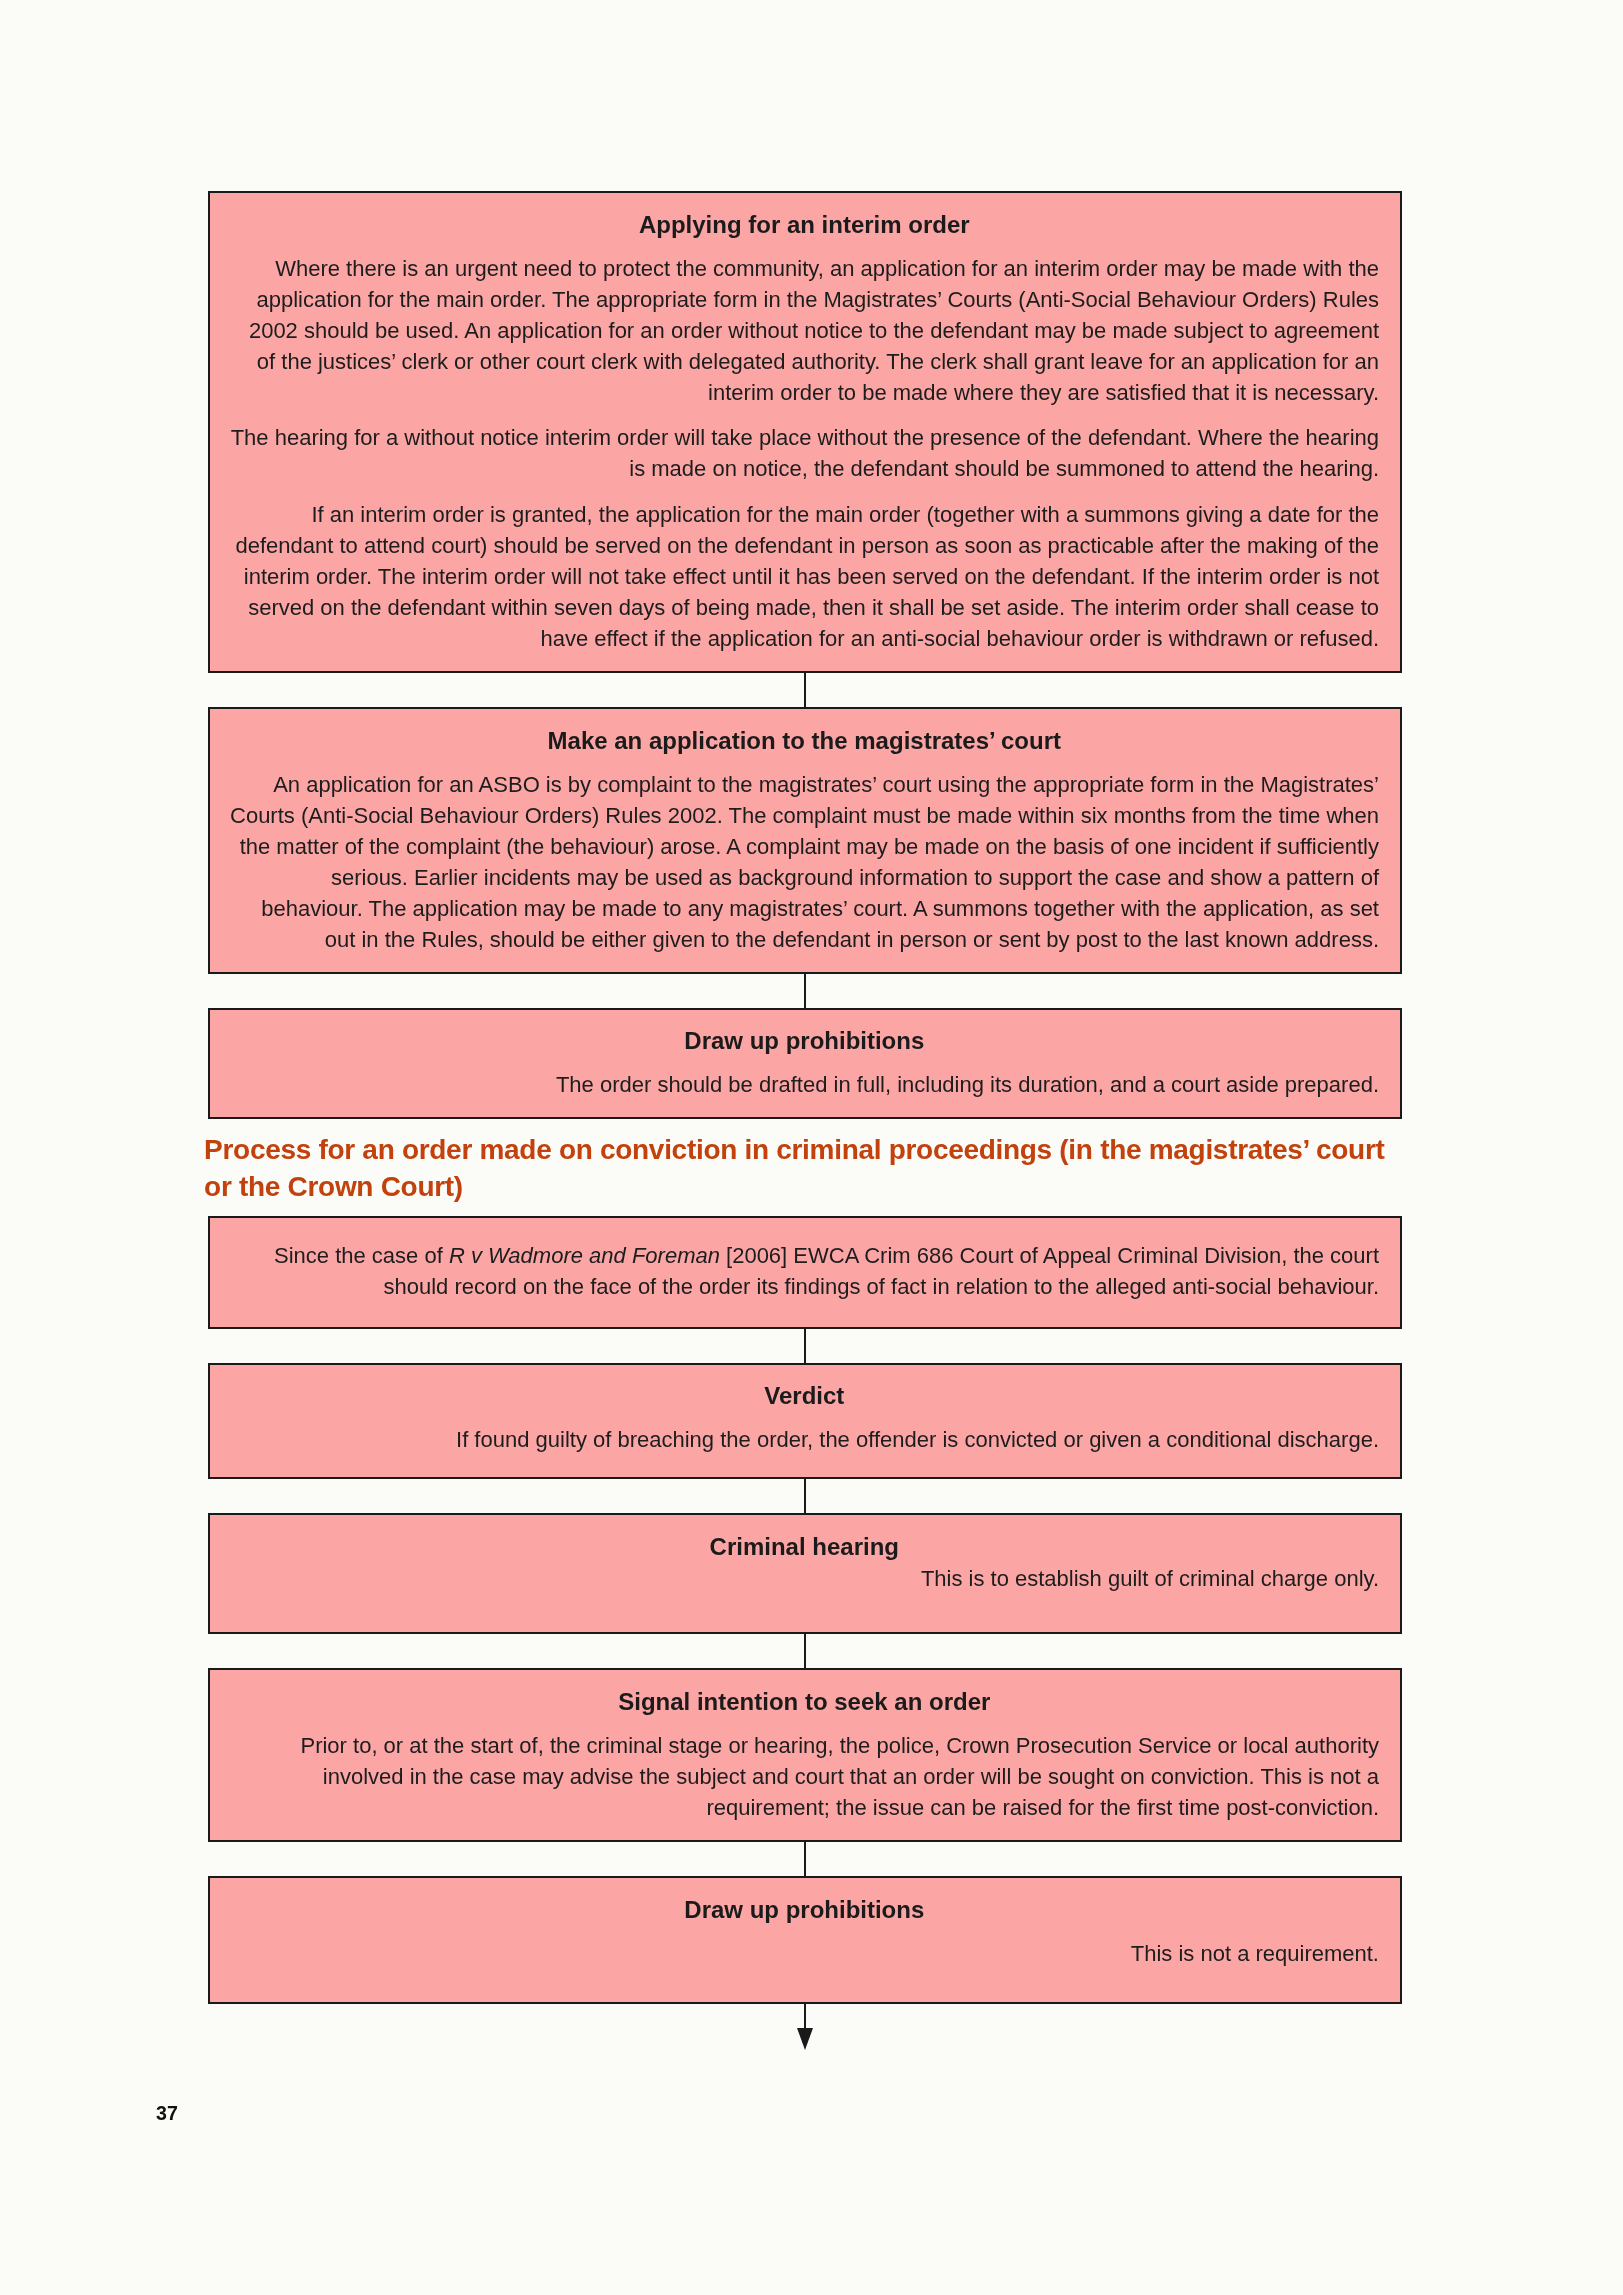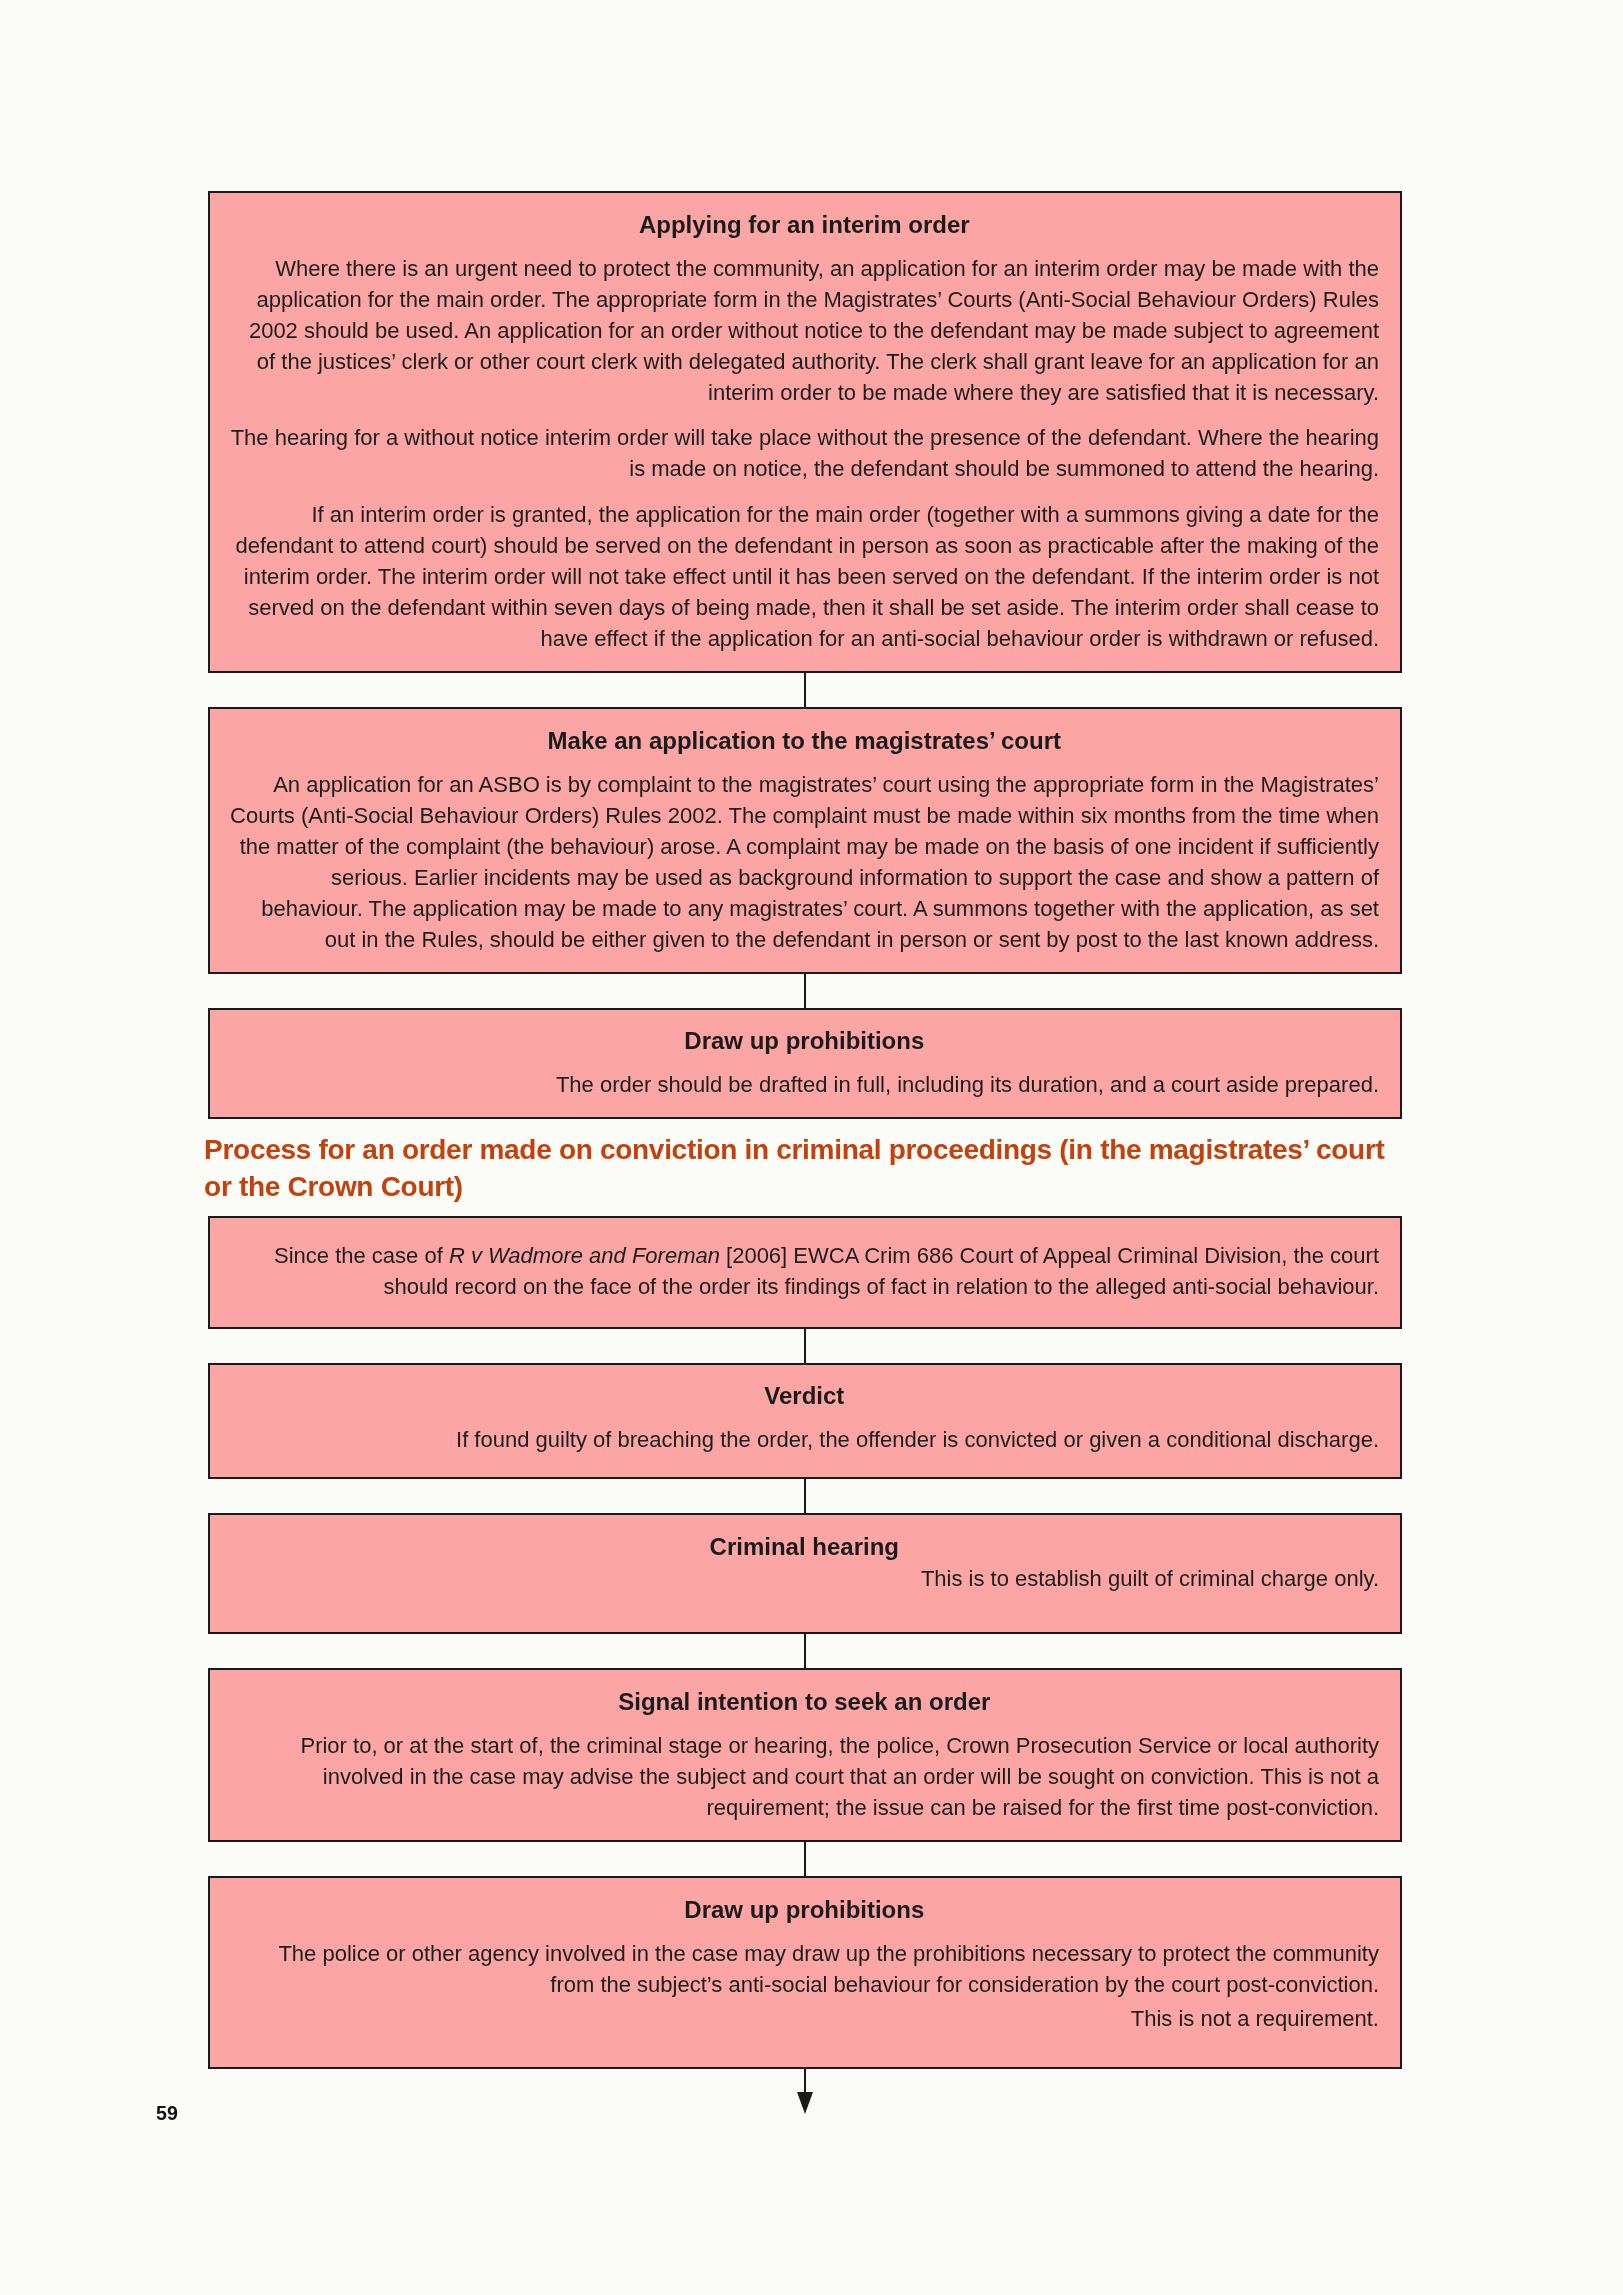--- a/index.html
+++ b/index.html
@@ -128,24 +128,23 @@
 
     <div class="pbox">
       <div class="box-title">Signal intention to seek an order</div>
       <p>Prior to, or at the start of, the criminal stage or hearing, the police, Crown Prosecution Service or local authority involved in the case may advise the subject and court that an order will be sought on conviction. This is not a requirement; the issue can be raised for the first time post-conviction.</p>
     </div>
 
     <div class="connector"></div>
 
     <div class="pbox box-final">
       <div class="box-title">Draw up prohibitions</div>
-      <p>The police or other agency involved in the case may draw up the prohibitions necessary to protect the community from the subject’s anti-social behaviour for consideration by the court post-conviction.</p>
       <p>This is not a requirement.</p>
     </div>
 
     <div class="down-arrow"></div>
 
   </div>
 
-  <div class="page-number">59</div>
+  <div class="page-number">37</div>
 
 </div>
 
 
 </body></html>

